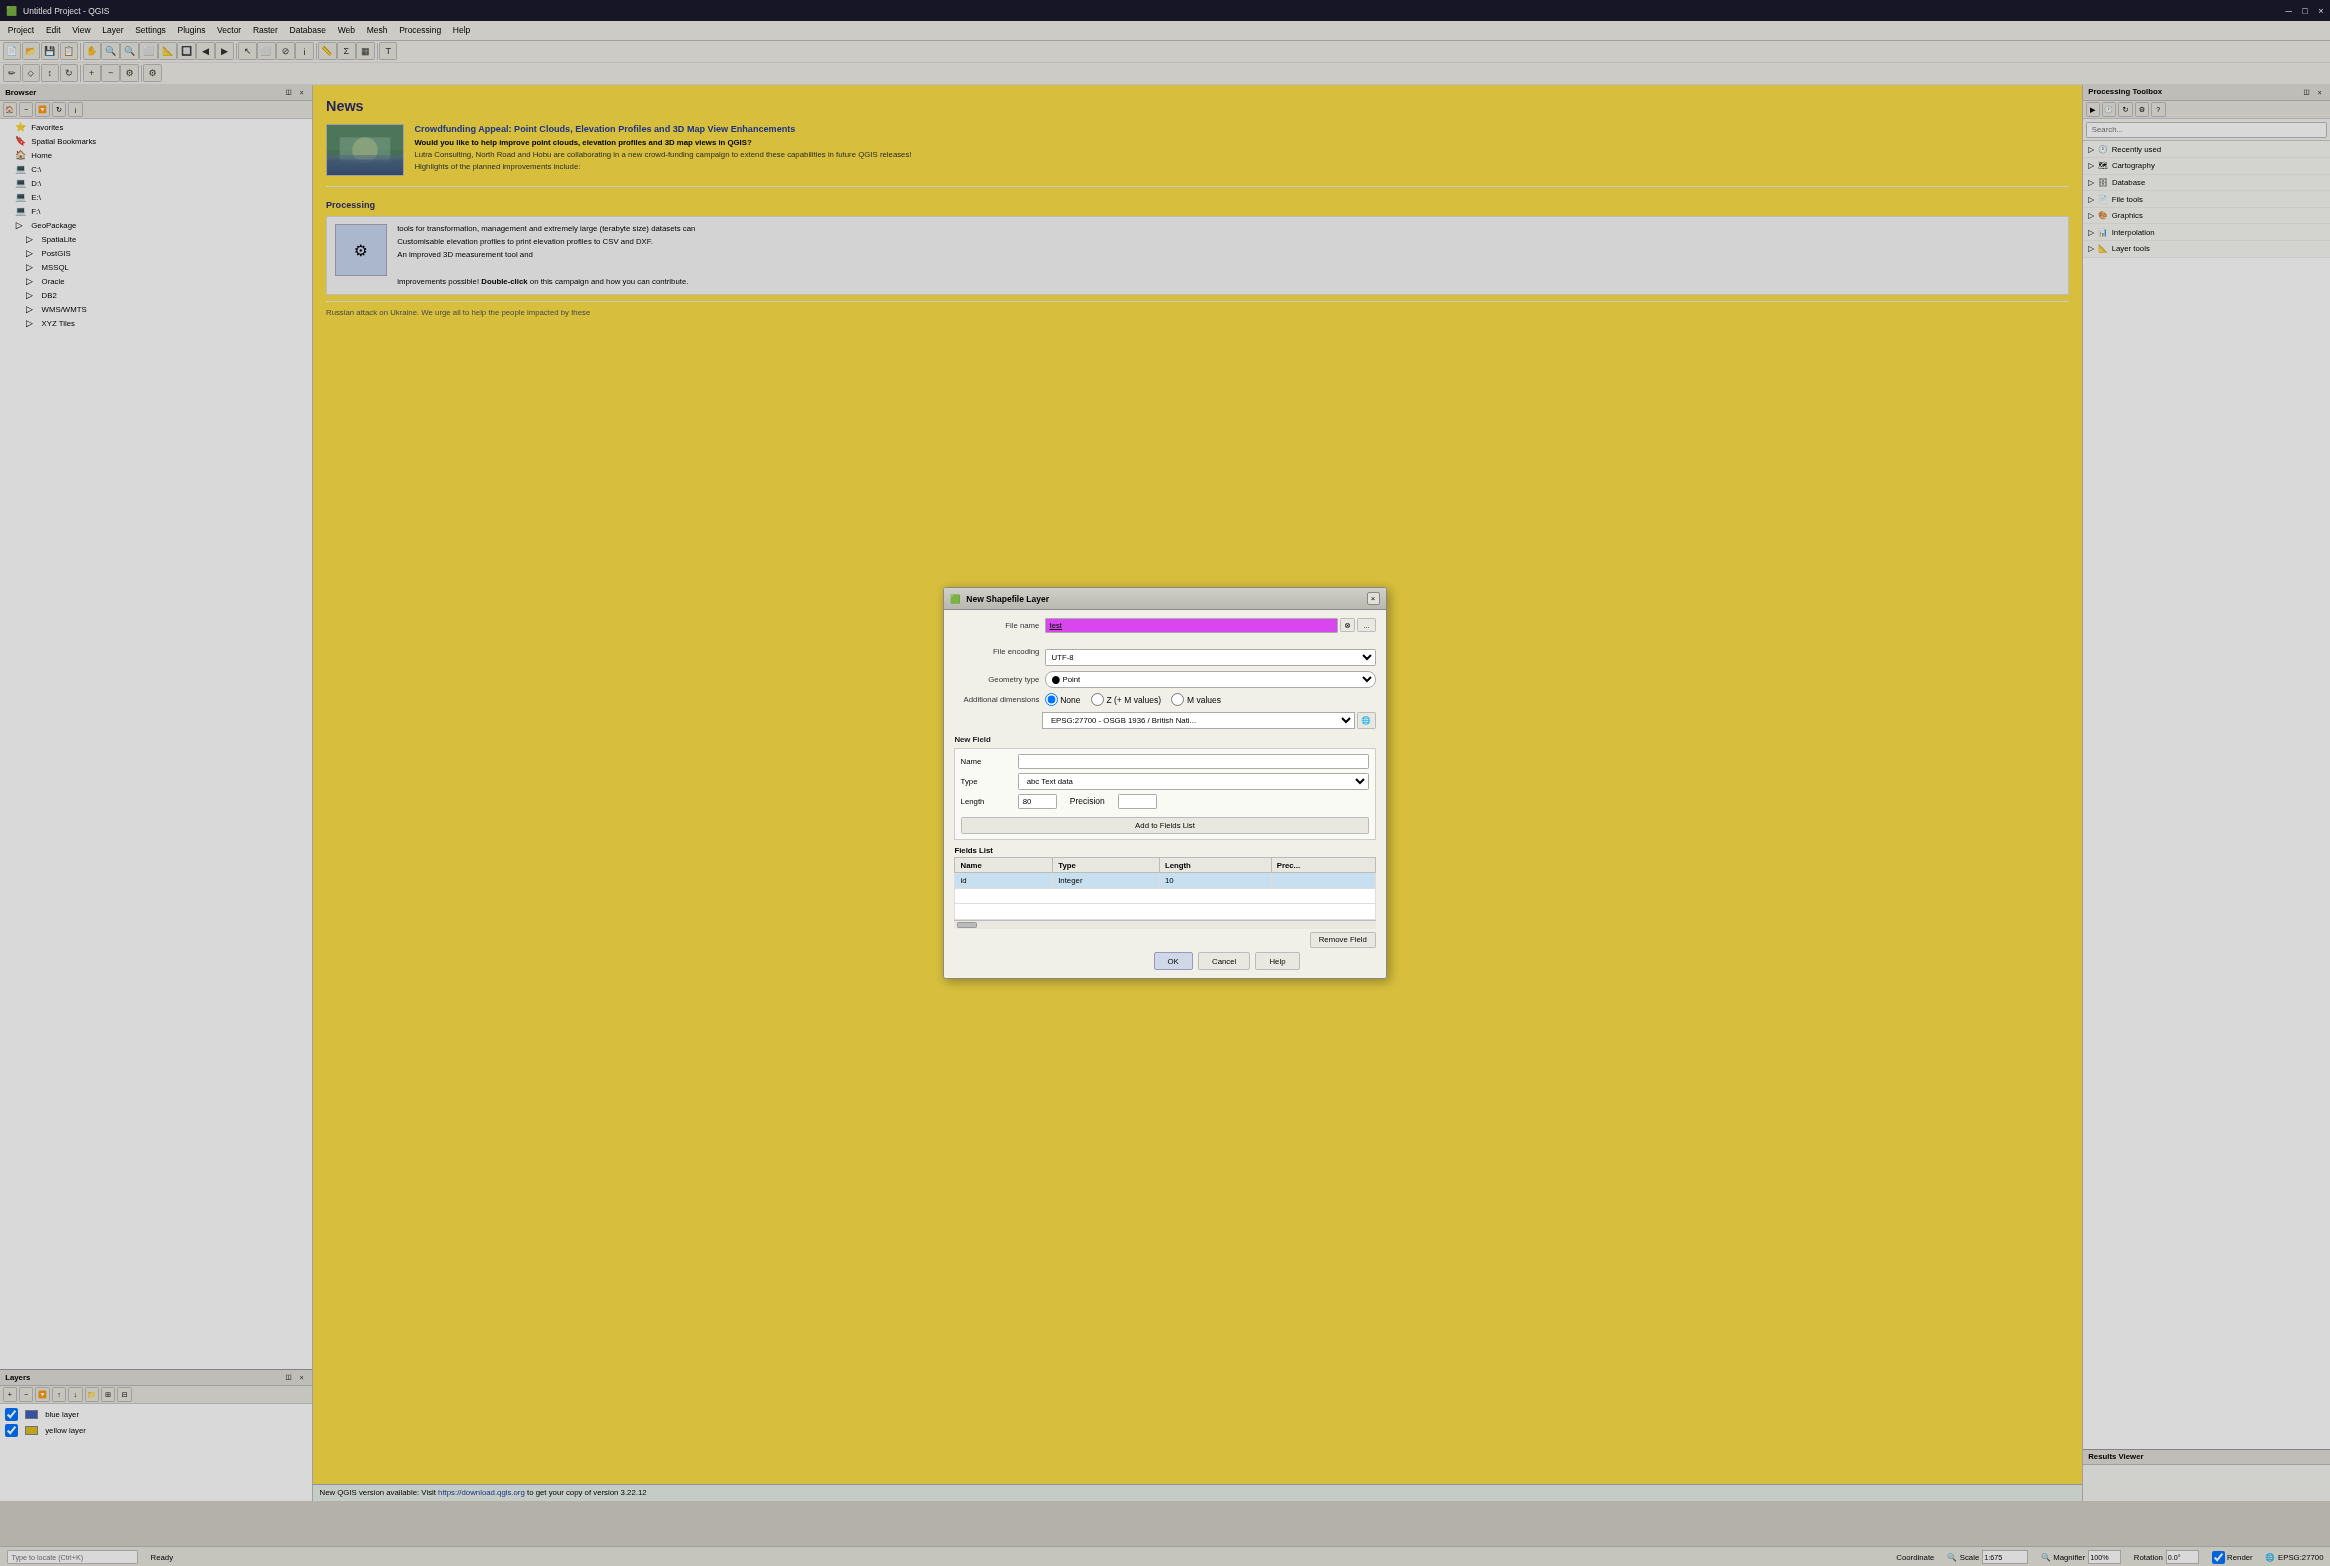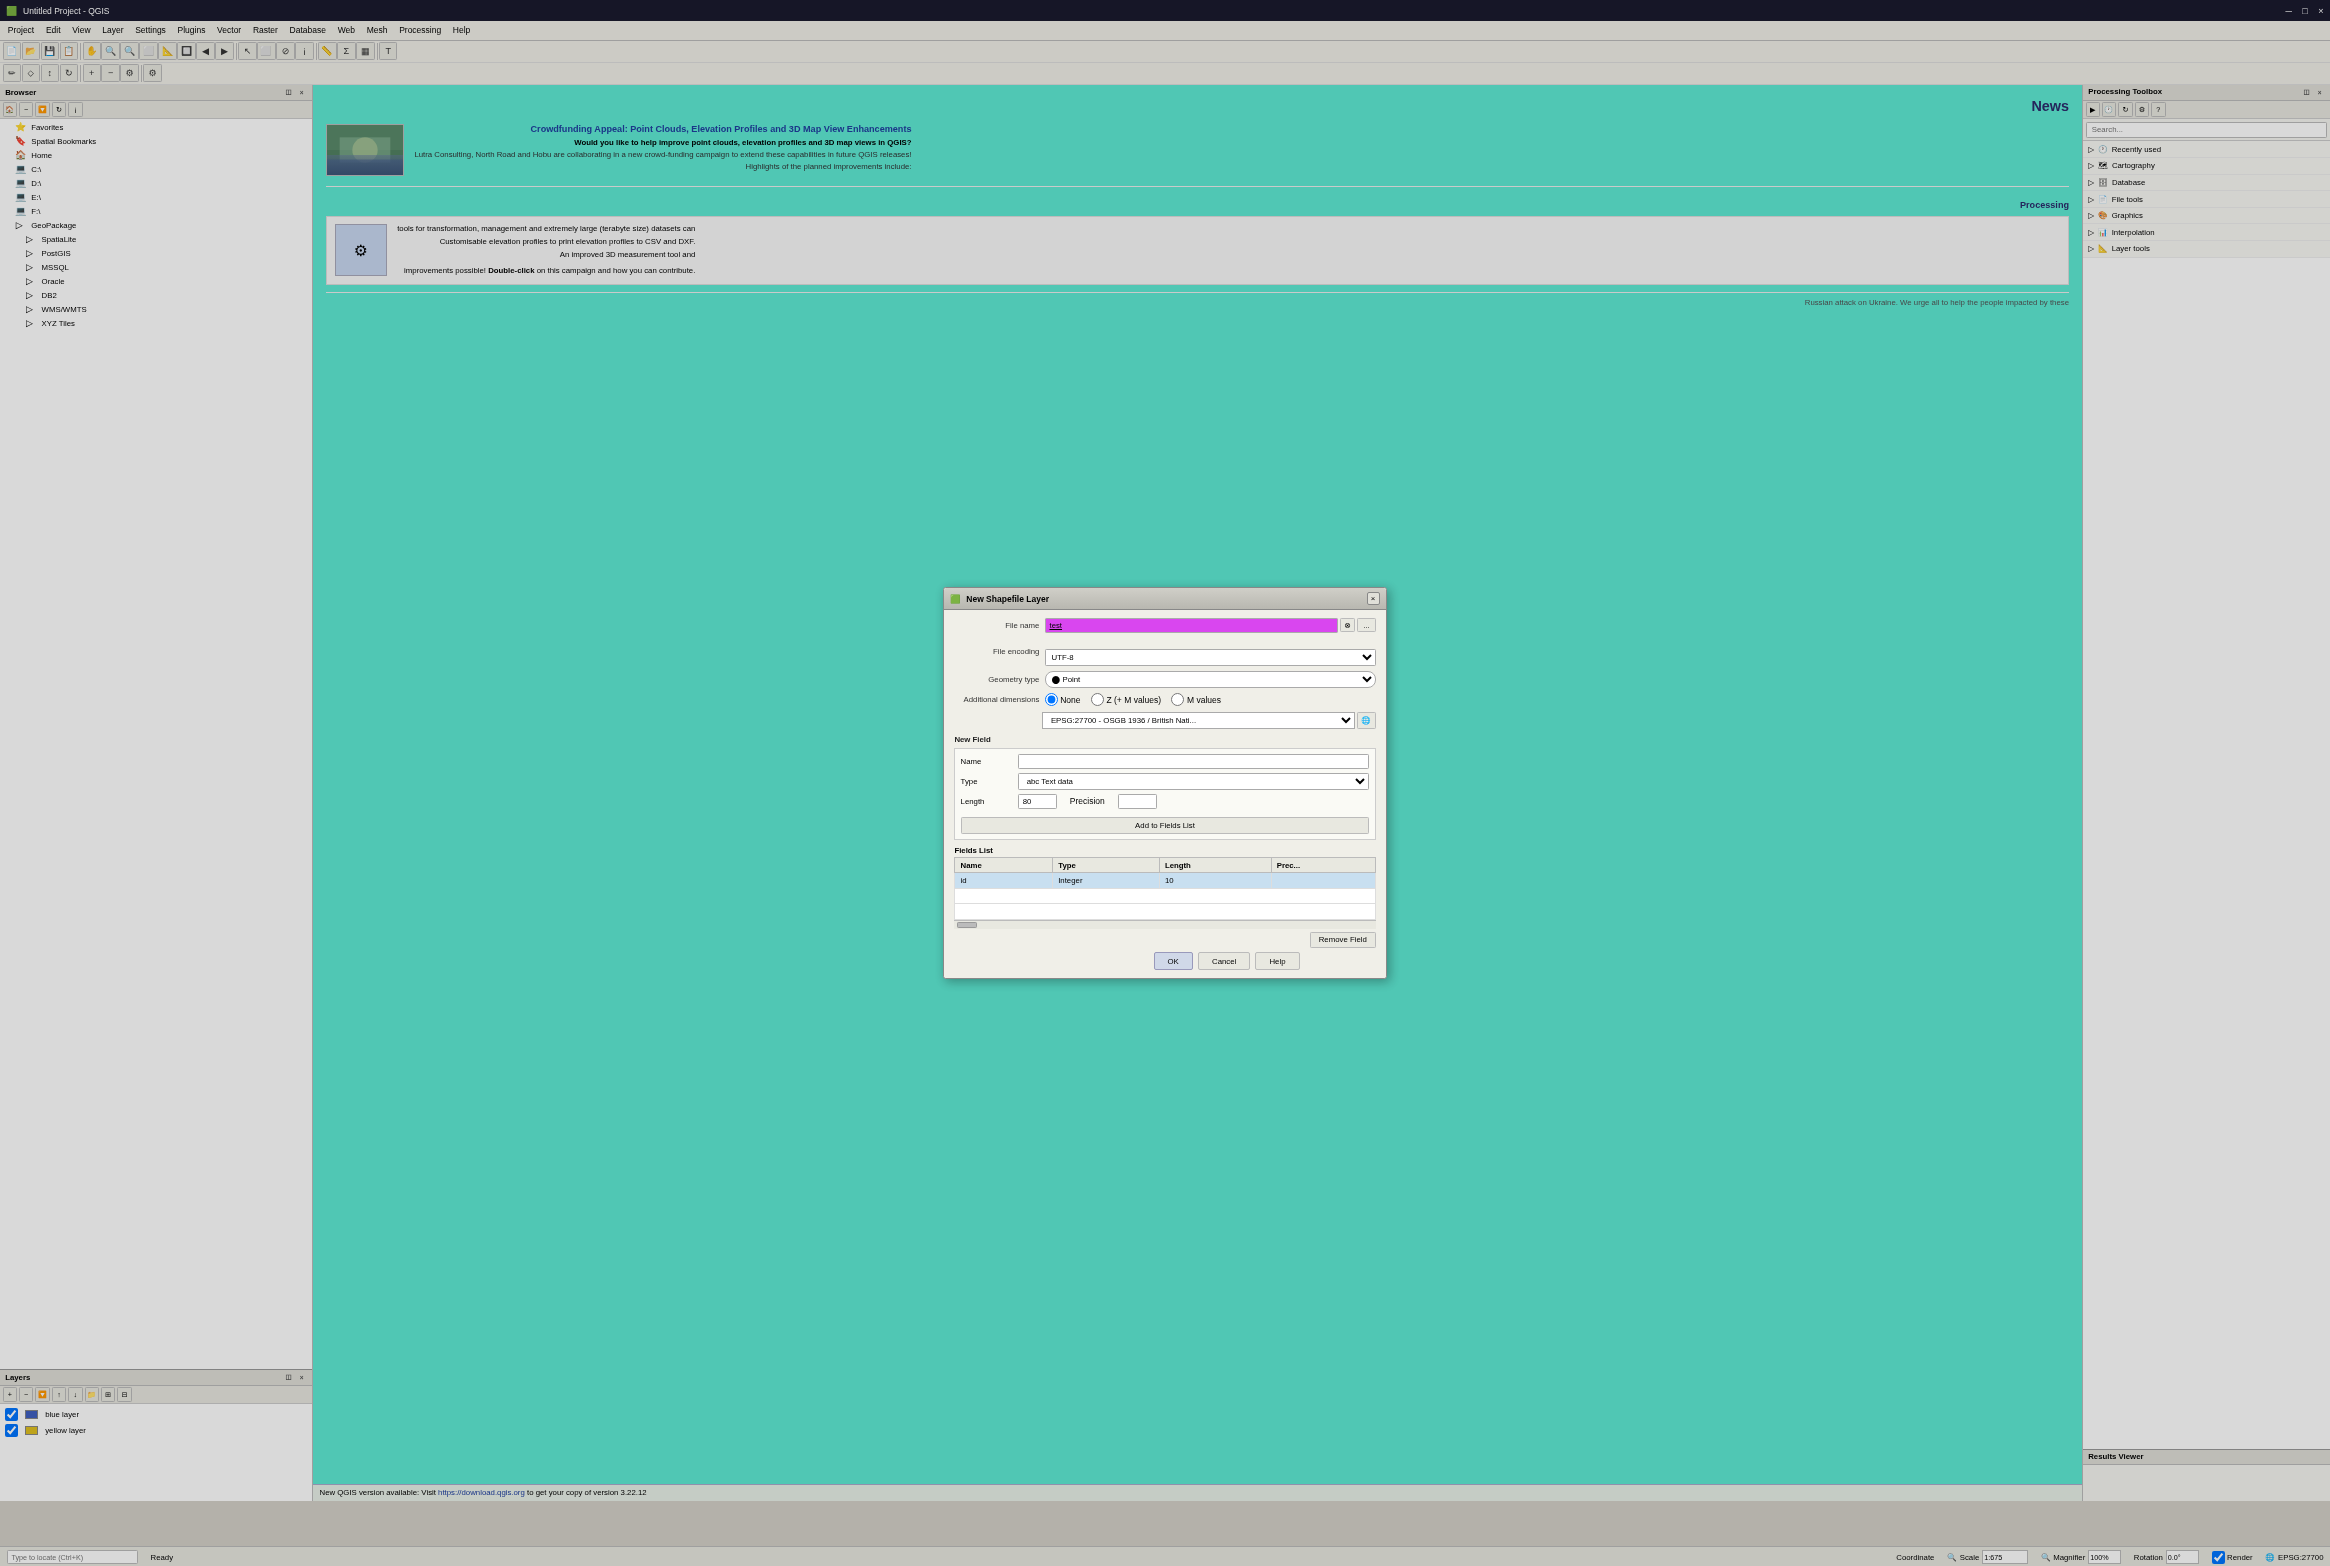--- a/index.html
+++ b/index.html
@@ -185,25 +185,24 @@
       background: #e8e8e0;
       overflow: hidden;
       position: relative;
       display: flex;
       flex-direction: column;
     }
 
     
     #news-area {
       flex: 1;
-      background: #5eead4;
+      background: #fde047;
       overflow-y: auto;
       padding: 13px;
       position: relative;
-      text-align: right;
     }
     #news-title {
       font-size: 14.4px;
       font-weight: bold;
       color: #2c2c6c;
       margin-bottom: 10.4px;
     }
     .news-article {
       display: flex;
       gap: 10.4px;
@@ -894,21 +893,21 @@
         </div>
       </div>
 
       <div class="pro-section">Processing</div>
       <div class="processing-preview">
         <div class="processing-thumb">⚙</div>
         <div>
           <p>tools for transformation, management and extremely large (terabyte size) datasets can</p>
           <p style="margin-top:3.9px;">Customisable elevation profiles to print elevation profiles to CSV and DXF.</p>
           <p style="margin-top:3.9px;">An improved 3D measurement tool and</p>
-          <p style="margin-top:7px;">improvements possible! <strong>Double-click</strong> on this campaign and how you can contribute.</p>
+          <p style="margin-top:18px;">improvements possible! <strong>Double-click</strong> on this campaign and how you can contribute.</p>
         </div>
       </div>
 
       <div style="padding:5.2px 0; font-size:7.8px; color:#555; border-top: 0.7px solid #eee; margin-top:5.2px;">Russian attack on Ukraine. We urge all to help the people impacted by these</div>
     </div>
 
     <div style="background:#e8f0e8; border-top:0.7px solid #aac; padding:3.3px 6.5px; font-size:7.8px;">
       <span>New QGIS version available: Visit</span>
       <a style="color:#2040a0;">https://download.qgis.org</a>
       <span>to get your copy of version 3.22.12</span>

